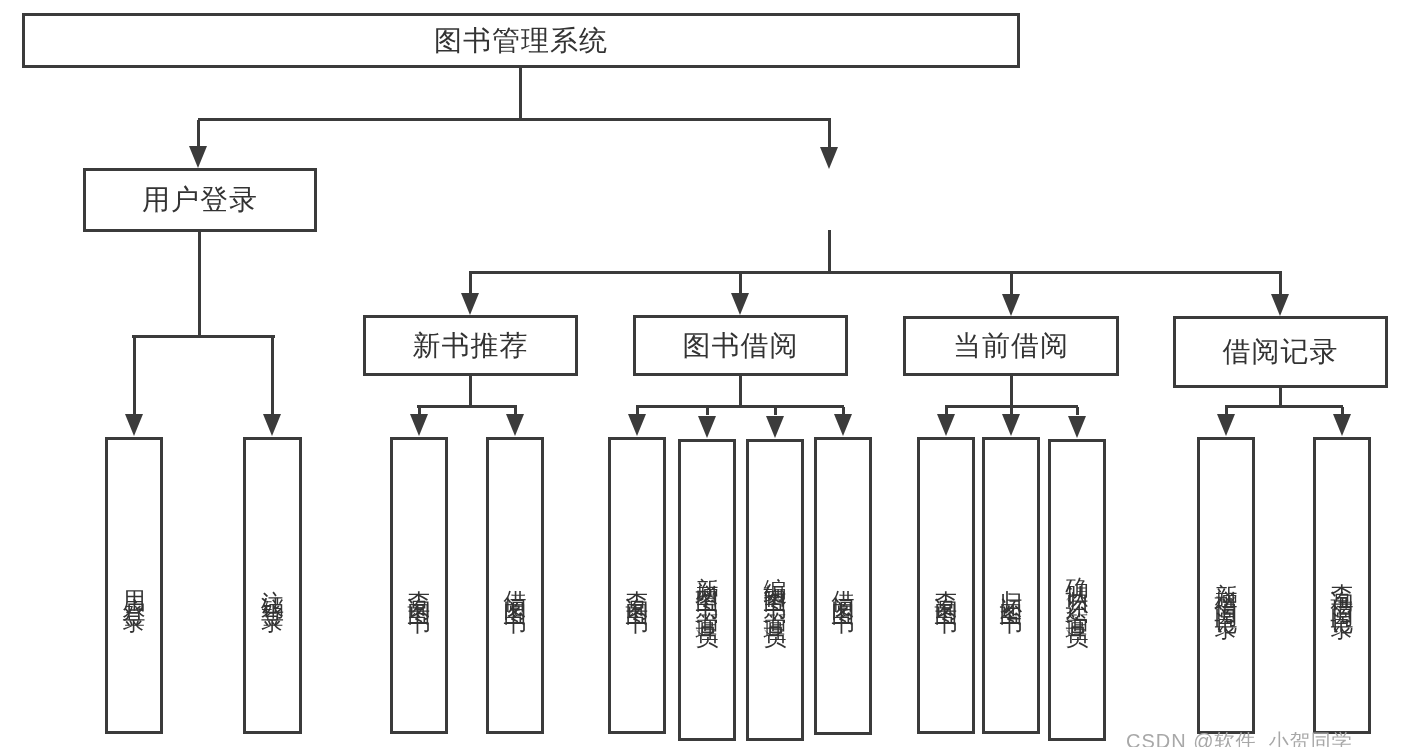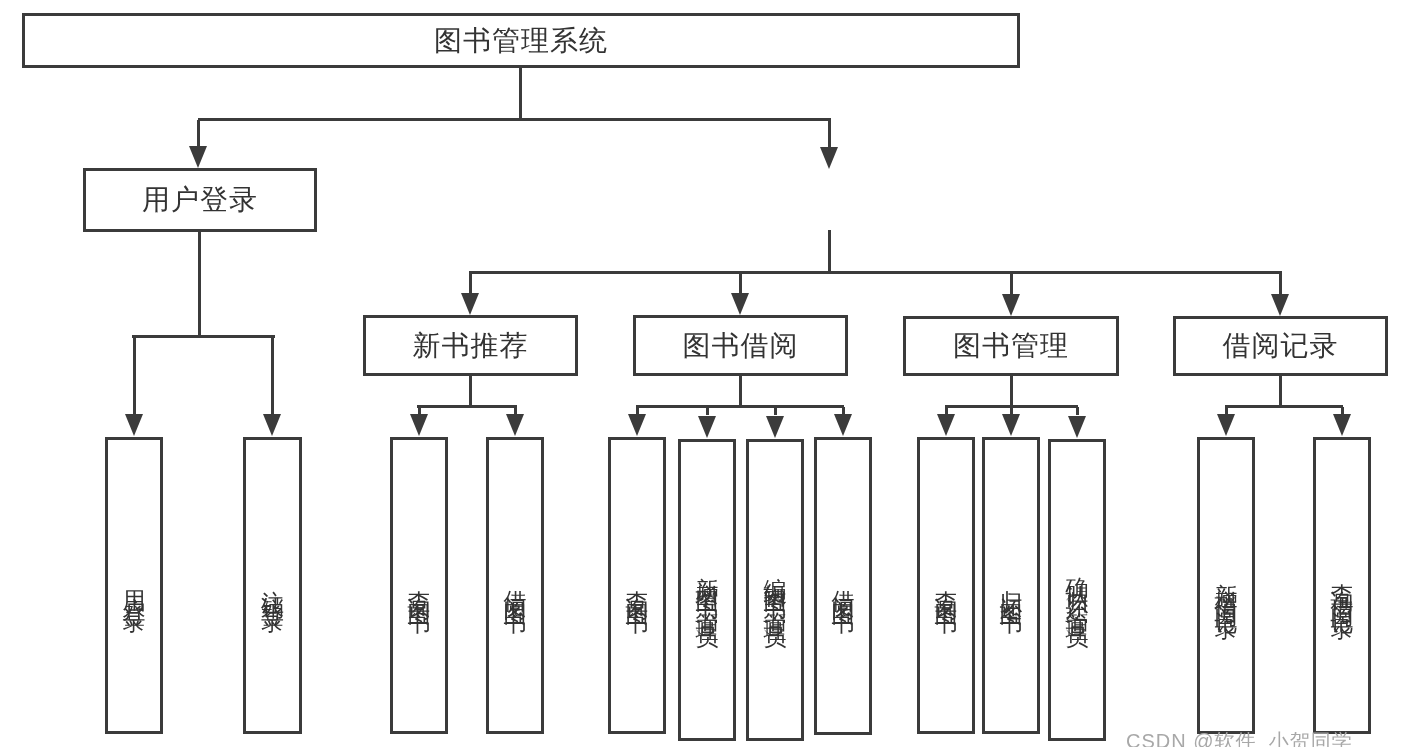--- a/index.html
+++ b/index.html
@@ -73,23 +73,23 @@
     <span class="lbl">用户登录</span>
   </div>
 
   <div class="node" style="left:363px;top:315px;width:215px;height:61px">
     <span class="lbl">新书推荐</span>
   </div>
   <div class="node" style="left:633px;top:315px;width:215px;height:61px">
     <span class="lbl">图书借阅</span>
   </div>
   <div class="node" style="left:903px;top:316px;width:216px;height:60px">
-    <span class="lbl">图书管理</span>
+    <span class="lbl">当前借阅</span>
   </div>
-  <div class="node" style="left:1173px;top:316px;width:215px;height:60px">
+  <div class="node" style="left:1173px;top:316px;width:215px;height:72px">
     <span class="lbl">借阅记录</span>
   </div>
 
   <div class="node v" style="left:105px;top:437px;width:58px;height:297px">
     <span class="lbl">用户登录</span>
   </div>
   <div class="node v" style="left:243px;top:437px;width:59px;height:297px">
     <span class="lbl">注销登录</span>
   </div>
 

